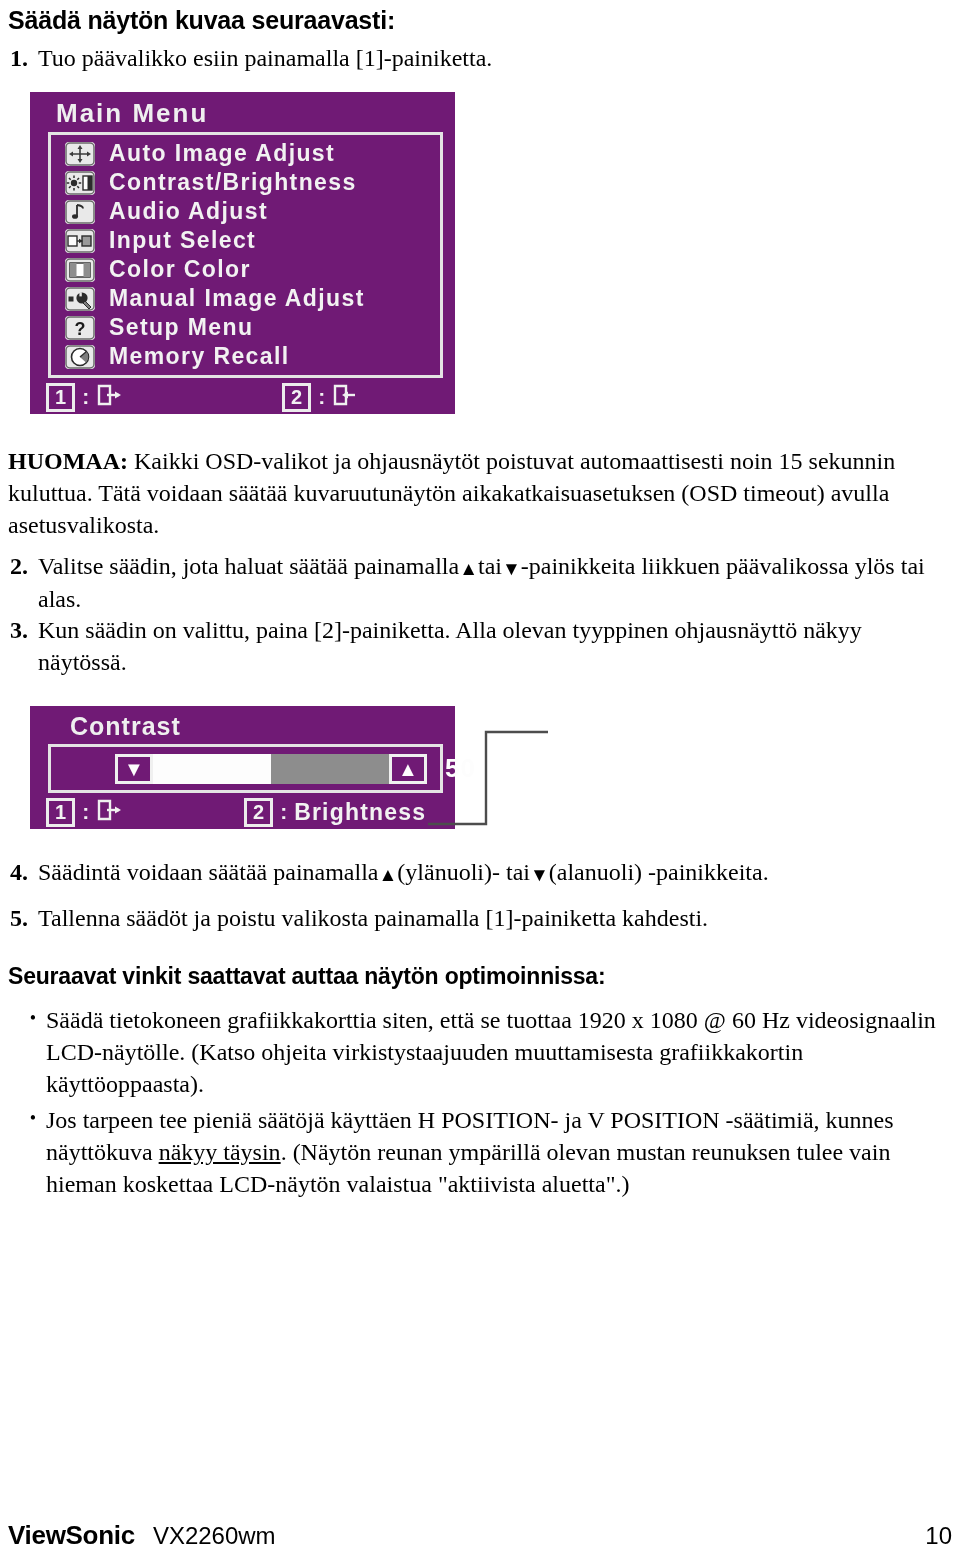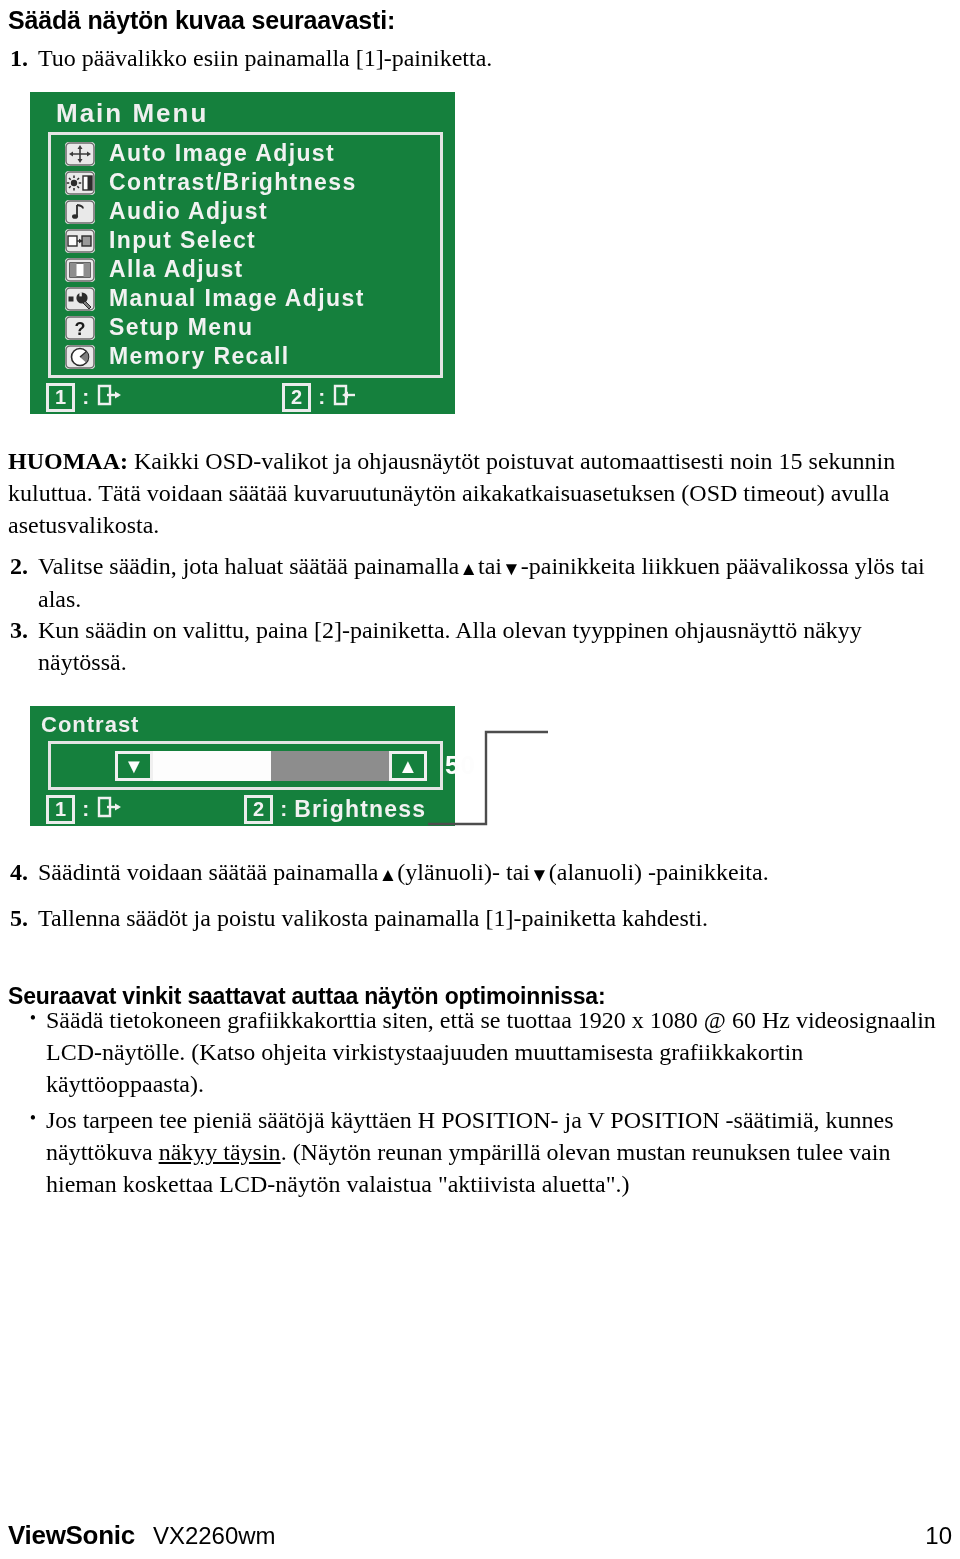--- a/index.html
+++ b/index.html
@@ -78,21 +78,21 @@
   .bullet-body { flex: 1 1 auto; }
 
   .u { text-decoration: underline; }
 
   .tri-up::before   { content: "\25B2"; font-size: 19px; }
   .tri-down::before { content: "\25BC"; font-size: 19px; }
   .tri { display: inline-block; vertical-align: -1px; }
 
   
   .osd {
-    background: #15803d;
+    background: #701a75;
     box-sizing: border-box;
     position: relative;
     color: #ffffff;
     font-family: "Liberation Sans", sans-serif;
     font-weight: bold;
   }
   .osd-title {
     font-size: 26px;
     letter-spacing: 2px;
     padding: 6px 0 3px 26px;
@@ -312,21 +312,21 @@
 
       <div class="menu-row">
         <span class="menu-icon">
           <svg width="30" height="24" viewBox="0 0 30 24">
             <rect x="1" y="1" width="28" height="22" rx="4" fill="#e9e9e9" stroke="#6a6a6a" stroke-width="1.5"></rect>
             <rect x="5" y="5" width="20" height="14" fill="#ffffff" stroke="#2c2c2c" stroke-width="1.4"></rect>
             <rect x="5" y="5" width="6.5" height="14" fill="#8e8e8e"></rect>
             <rect x="18.5" y="5" width="6.5" height="14" fill="#8e8e8e"></rect>
           </svg>
         </span>
-        <span class="menu-label">Alla Adjust</span>
+        <span class="menu-label">Color Color</span>
       </div>
 
 
       <div class="menu-row">
         <span class="menu-icon">
           <svg width="30" height="24" viewBox="0 0 30 24">
             <rect x="1" y="1" width="28" height="22" rx="4" fill="#e9e9e9" stroke="#6a6a6a" stroke-width="1.5"></rect>
             <rect x="3.5" y="9.5" width="5" height="5" fill="#2c2c2c"></rect>
             <circle cx="17" cy="11" r="5.6" fill="#2c2c2c"></circle>
             <path d="M20 14 L26 20 L24 22 L18 16 Z" fill="#7d7d7d" stroke="#2c2c2c" stroke-width="1"></path>
@@ -394,21 +394,21 @@
     <span class="step-num">2.</span>
     <span class="step-body"><span>Valitse säädin, jota haluat säätää painamalla</span><span class="tri tri-up"></span><span>tai</span><span class="tri tri-down"></span><span>-painikkeita liikkuen päävalikossa ylös tai alas.</span></span>
   </div>
 
   <div class="step abs" style="left:8px; top:615px; width:938px;">
     <span class="step-num">3.</span>
     <span class="step-body">Kun säädin on valittu, paina [2]-painiketta. Alla olevan tyyppinen ohjausnäyttö näkyy näytössä.</span>
   </div>
 
   <div class="osd abs" style="left:30px; top:706px; width:425px;">
-    <div class="osd-title" style="letter-spacing:1px; padding-left:11px; font-size:22px;">Contrast</div>
+    <div class="osd-title" style="letter-spacing:1px; padding-left:40px; font-size:25px;">Contrast</div>
     <div class="osd-box" style="padding:0;">
       <div class="slider-row">
         <span class="slider-indent"></span>
         <span class="arrow-box">
           <span class="arrow-glyph">▼</span>
         </span>
         <span class="bar">
           <span class="bar-fill" id="bar-fill" style="width: 50%;"></span>
         </span>
         <span class="arrow-box">
@@ -445,21 +445,21 @@
   <div class="step abs" style="left:8px; top:857px; width:938px;">
     <span class="step-num">4.</span>
     <span class="step-body"><span>Säädintä voidaan säätää painamalla</span><span class="tri tri-up"></span><span>(ylänuoli)- tai</span><span class="tri tri-down"></span><span>(alanuoli) -painikkeita.</span></span>
   </div>
 
   <div class="step abs" style="left:8px; top:903px; width:938px;">
     <span class="step-num">5.</span>
     <span class="step-body">Tallenna säädöt ja poistu valikosta painamalla [1]-painiketta kahdesti.</span>
   </div>
 
-  <div class="abs tips-heading" style="left:8px; top:963px; width:938px;margin-top:20px;">Seuraavat vinkit saattavat auttaa näytön optimoinnissa:</div>
+  <div class="abs tips-heading" style="left:8px; top:963px; width:938px;">Seuraavat vinkit saattavat auttaa näytön optimoinnissa:</div>
 
   <div class="bullet-item abs" style="left:20px; top:1005px; width:930px;">
     <span class="bullet-dot">•</span>
     <span class="bullet-body">Säädä tietokoneen grafiikkakorttia siten, että se tuottaa 1920 x 1080 @ 60 Hz videosignaalin LCD-näytölle. (Katso ohjeita virkistystaajuuden muuttamisesta grafiikkakortin käyttöoppaasta).</span>
   </div>
 
   <div class="bullet-item abs" style="left:20px; top:1105px; width:930px;">
     <span class="bullet-dot">•</span>
     <span class="bullet-body"><span>Jos tarpeen tee pieniä säätöjä käyttäen H POSITION- ja V POSITION -säätimiä, kunnes näyttökuva </span><span class="u">näkyy täysin</span><span>. (Näytön reunan ympärillä olevan mustan reunuksen tulee vain hieman koskettaa LCD-näytön valaistua "aktiivista aluetta".)</span></span>
   </div>

